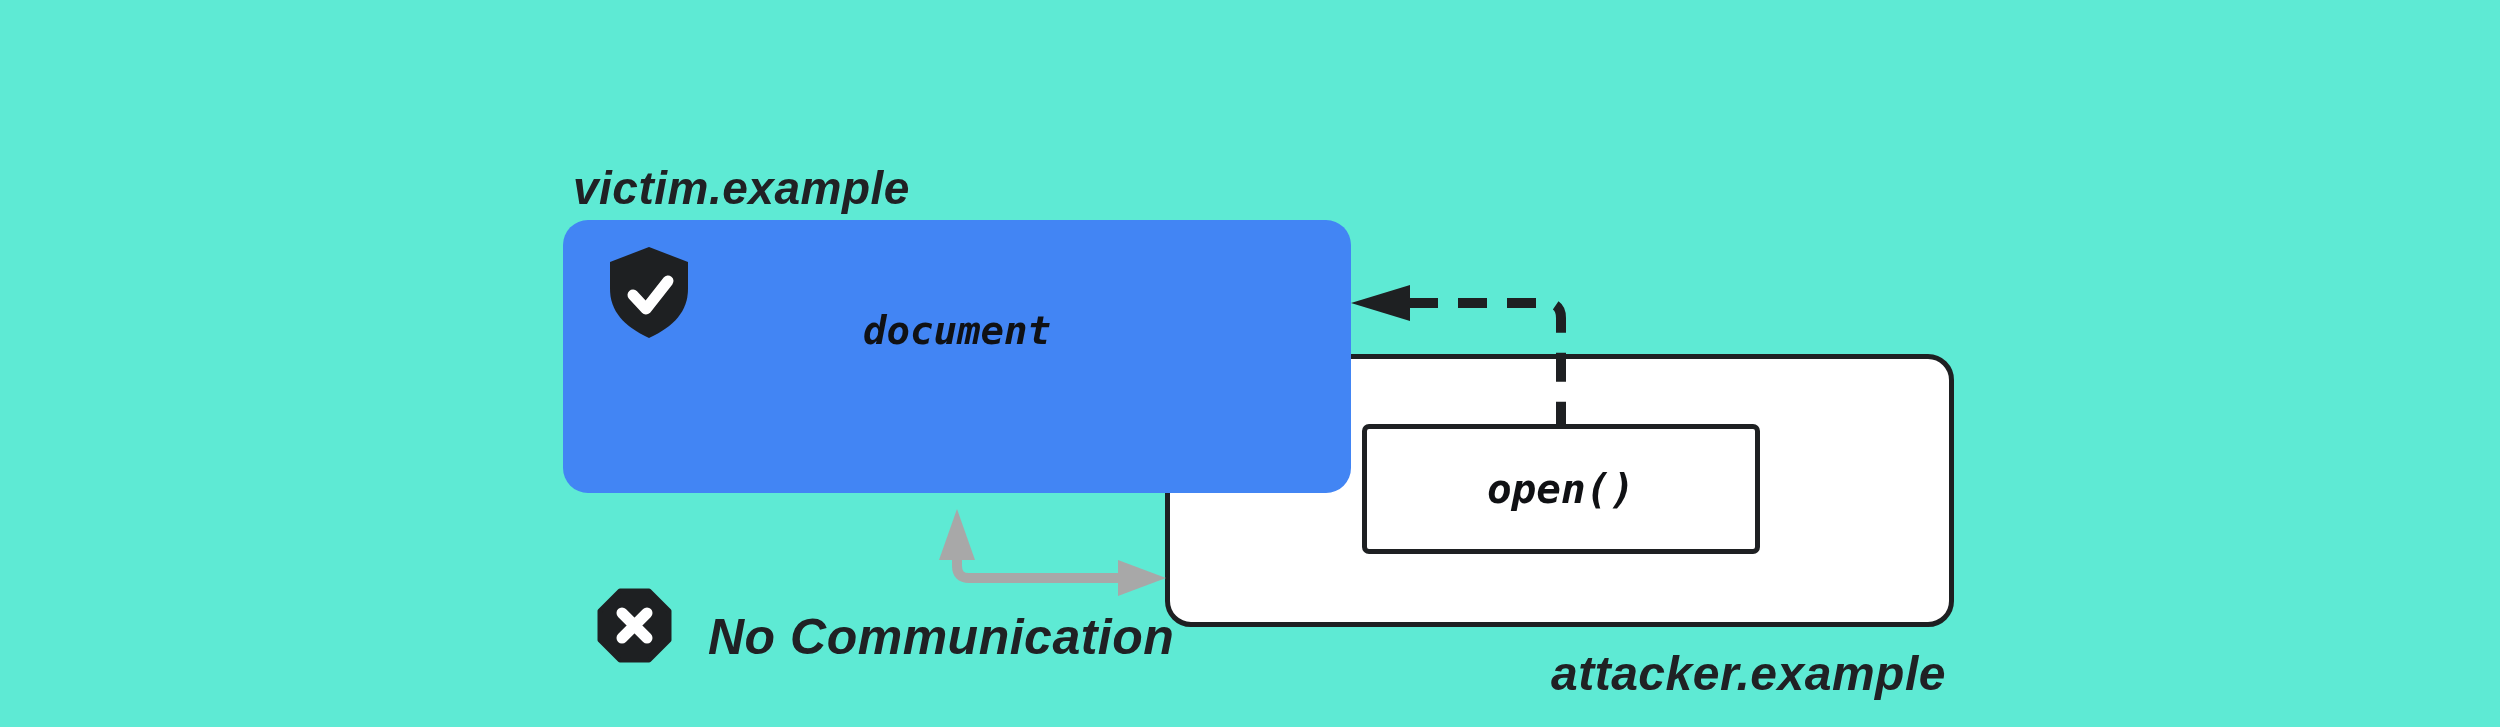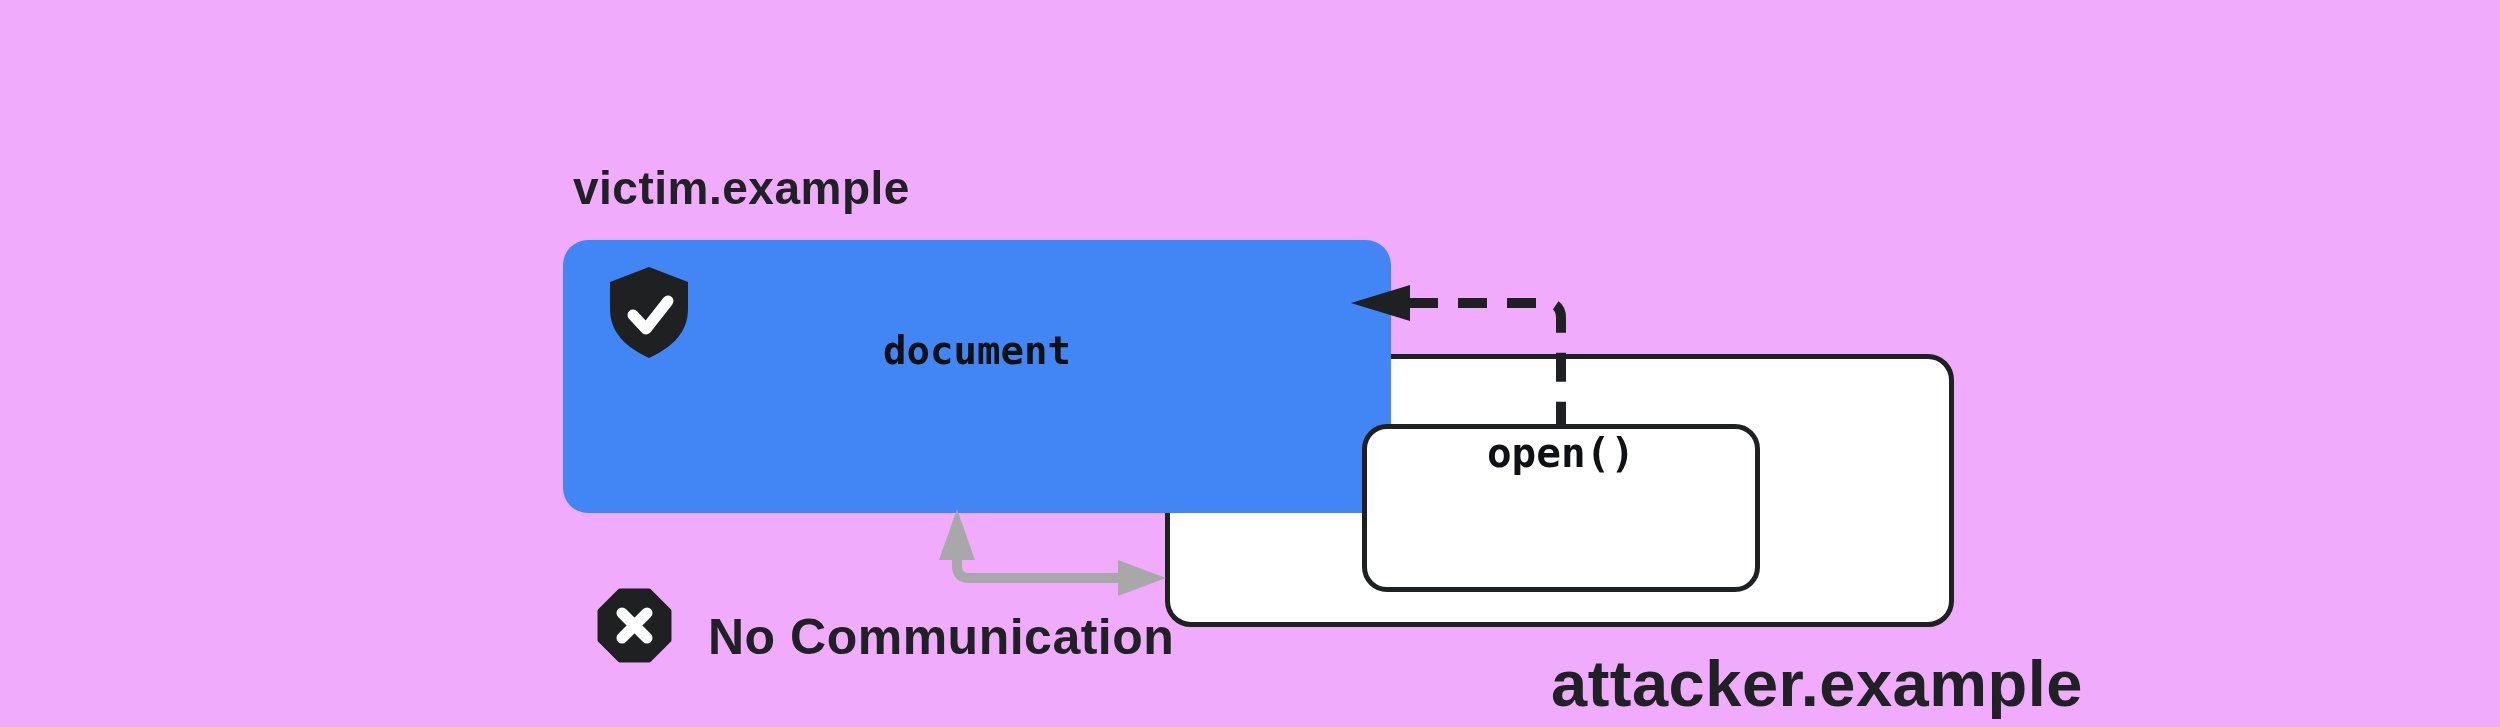--- a/index.html
+++ b/index.html
@@ -4,42 +4,42 @@
 <style>
   html, body {
     margin: 0;
     padding: 0;
     background: #ffffff;
   }
   .canvas {
     position: relative;
     width: 2500px;
     height: 727px;
-    background: #f0abfc;
+    background: #5eead4;
     overflow: hidden;
     font-family: "Liberation Sans", sans-serif;
     color: #202124;
+    font-style: italic;
   }
   .abs { position: absolute; }
 
   
   .victim-label {
     left: 573px; top: 163px;
     font-size: 46px; font-weight: 700;
     letter-spacing: 0.5px;
     line-height: 1.1;
     white-space: nowrap;
   }
   .victim-box {
-    left: 563px; top: 240px;
+    left: 563px; top: 220px;
     width: 788px; height: 273px;
     background: #4285F4;
     border-radius: 25px;
     z-index: 2;
-    padding-left: 40px;
   }
   .shield-icon {
     position: absolute;
     left: 45px; top: 26px;   
     width: 82px; height: 93px;
   }
   .victim-box-text {
     position: absolute;
     left: 0; right: 0; top: 88px;
     text-align: center;
@@ -56,40 +56,40 @@
     left: 1165px; top: 354px;
     width: 789px; height: 273px;
     background: #ffffff;
     border: 5px solid #1E2022;
     border-radius: 26px;
     box-sizing: border-box;
     z-index: 1;
   }
   .open-box {
     left: 1362px; top: 424px;
-    width: 398px; height: 168px;
+    width: 398px; height: 130px;
     background: #ffffff;
     border: 5px solid #1E2022;
-    border-radius: 25px;
+    border-radius: 7px;
     box-sizing: border-box;
     z-index: 2;
     display: flex;
-    align-items: flex-start;
+    align-items: center;
     justify-content: center;
   }
   .open-label {
     font-family: "DejaVu Sans Mono", monospace;
     font-weight: 700;
     font-size: 41px;
     color: #101114;
     white-space: nowrap;
   }
   .attacker-label {
     left: 1551px; top: 648px;
-    font-size: 65px; font-weight: 700;
+    font-size: 48px; font-weight: 700;
     letter-spacing: 0.5px;
     line-height: 1.1;
     white-space: nowrap;
   }
 
   
   .arrows-layer {
     left: 0; top: 0;
     width: 2500px; height: 727px;
     z-index: 3;

